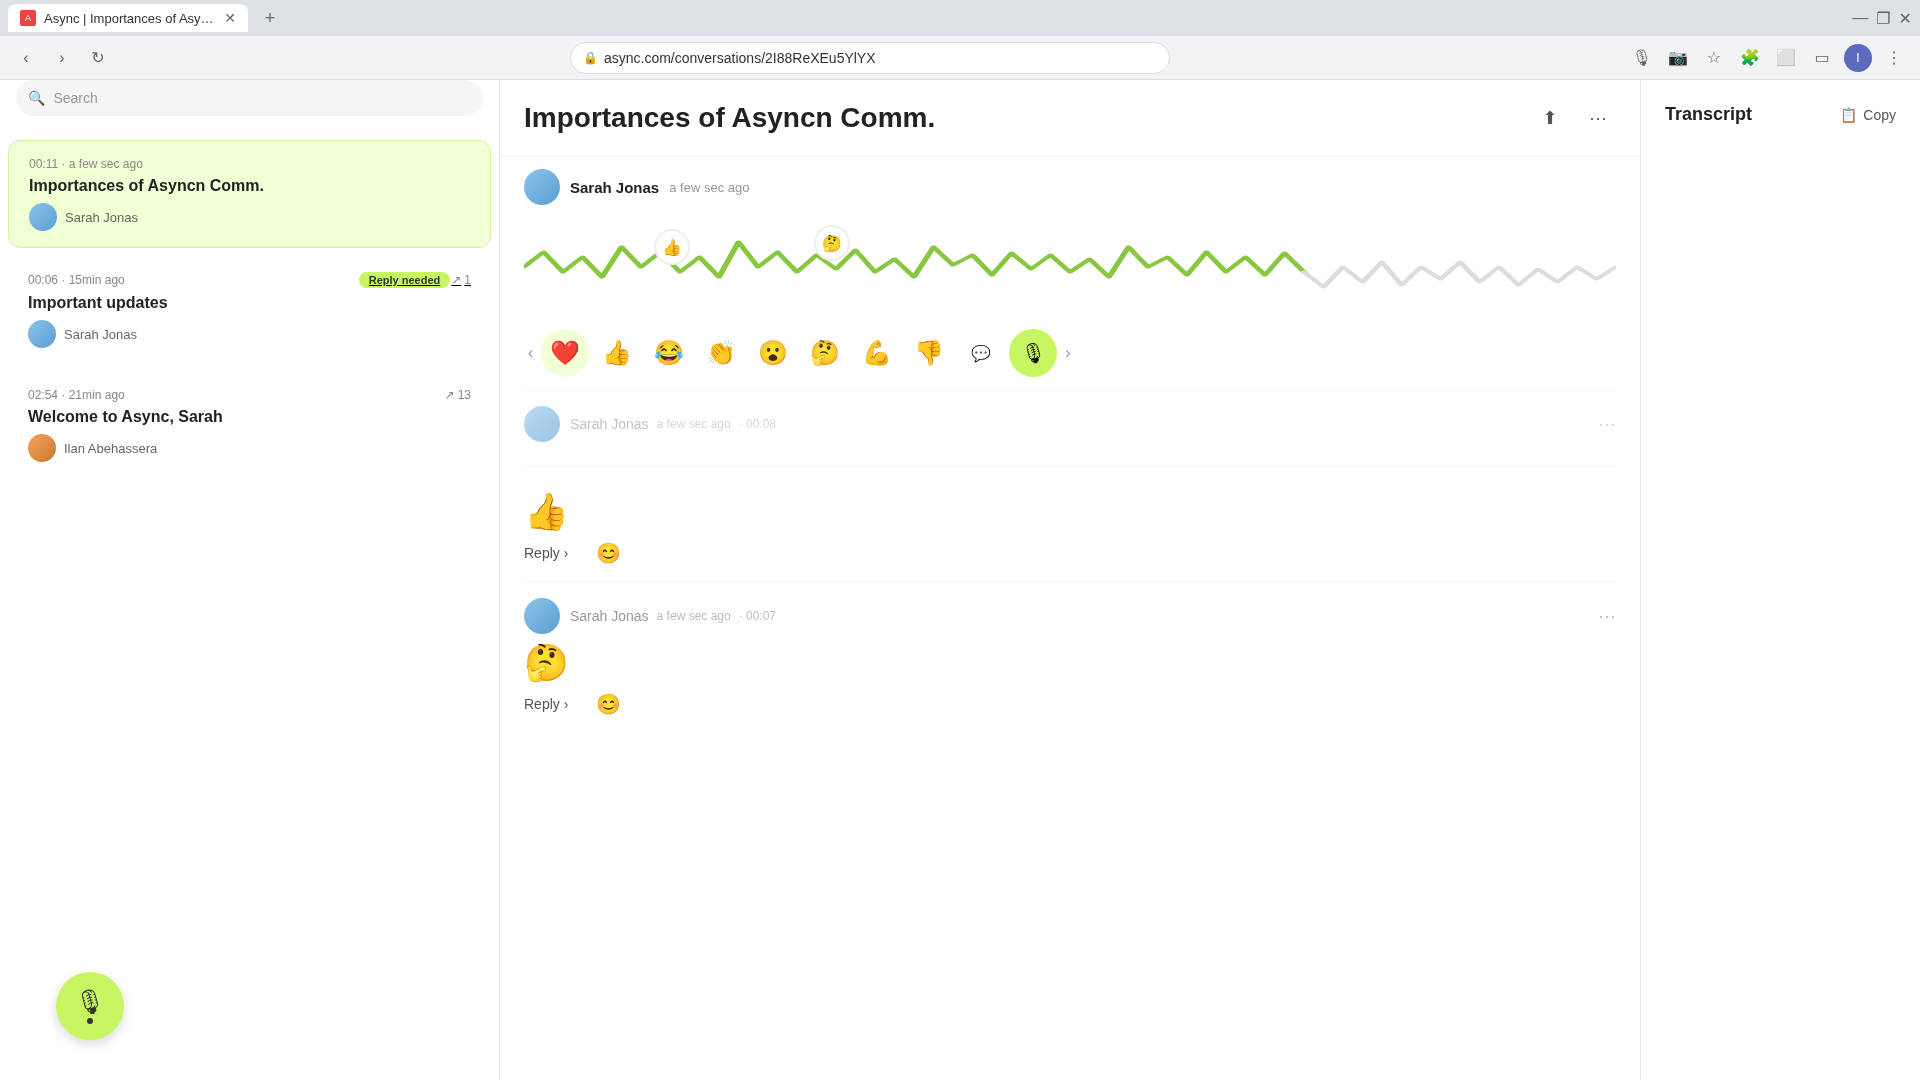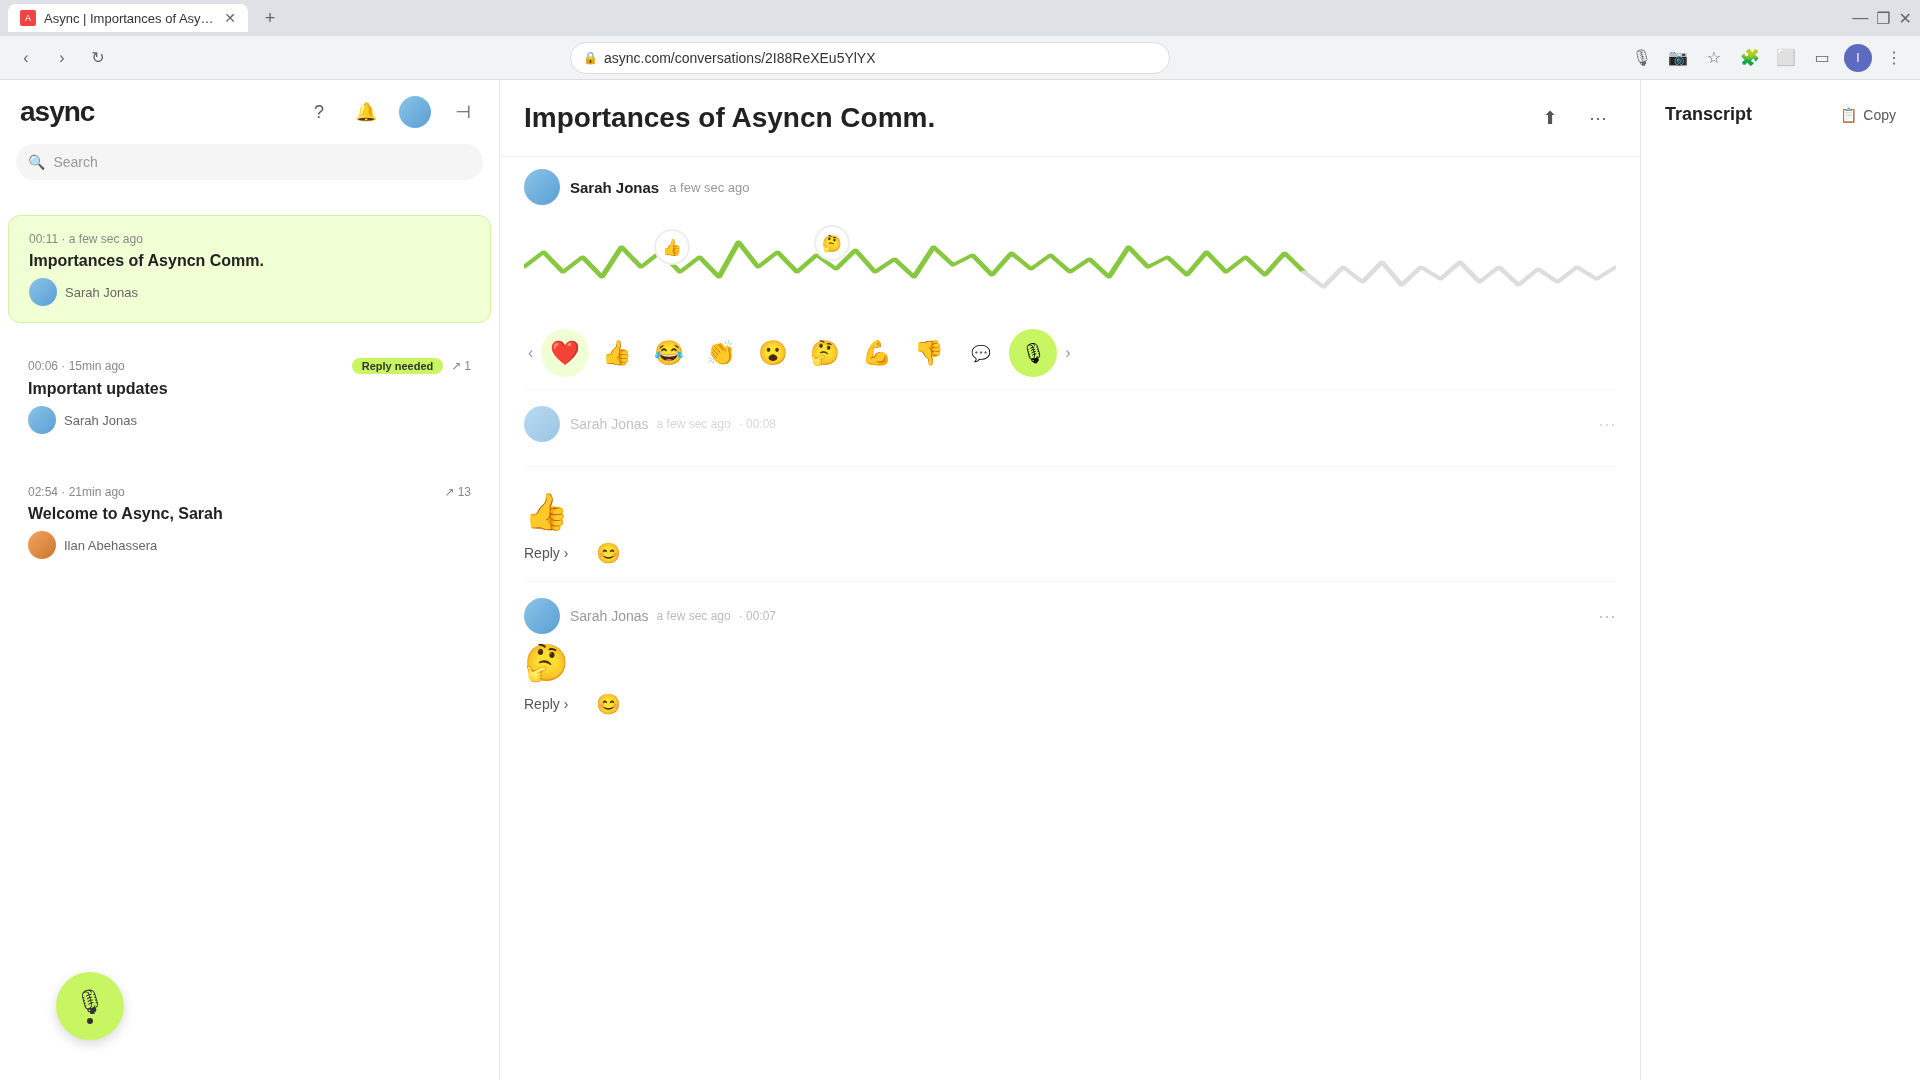--- a/index.html
+++ b/index.html
@@ -27,25 +27,25 @@
     
     .sidebar { width: 500px; border-right: 1px solid #e8e8e8; display: flex; flex-direction: column; background: #fff; }
     .sidebar-header { padding: 16px 20px; display: flex; align-items: center; justify-content: space-between; }
     .logo { font-size: 28px; font-weight: 700; color: #222; letter-spacing: -1px; }
     .sidebar-icons { display: flex; gap: 16px; align-items: center; color: #555; }
     .sidebar-icon { cursor: pointer; font-size: 18px; width: 32px; height: 32px; display: flex; align-items: center; justify-content: center; border-radius: 50%; }
 
     .search-box { margin: 0 16px 16px; background: #f5f5f5; border-radius: 20px; height: 36px; display: flex; align-items: center; padding: 0 12px; gap: 8px; color: #999; font-size: 14px; }
 
     .conversation-list { flex: 1; overflow-y: auto; }
-    .conv-item { padding: 16px 20px; cursor: pointer; border-radius: 12px; margin: 19px 8px; }
+    .conv-item { padding: 16px 20px; cursor: pointer; border-radius: 12px; margin: 8px 8px; }
     .conv-item.active { background: #f0ffd4; border: 1px solid #d4f0a0; }
     .conv-meta { display: flex; align-items: center; justify-content: space-between; margin-bottom: 6px; }
     .conv-time { font-size: 12px; color: #888; }
-    .conv-badges { display: flex; align-items: center; gap: 8px; }
+    .conv-badges { display: flex; align-items: center; gap: 1px; text-decoration: underline; }
     .badge-reply-needed { background: #c8f562; color: #333; font-size: 11px; font-weight: 600; padding: 2px 10px; border-radius: 12px; }
     .badge-count { display: flex; align-items: center; gap: 3px; color: #888; font-size: 12px; }
     .conv-title { font-size: 16px; font-weight: 600; color: #222; margin-bottom: 8px; }
     .conv-author { display: flex; align-items: center; gap: 8px; }
     .avatar { width: 28px; height: 28px; border-radius: 50%; background: #c8a882; display: flex; align-items: center; justify-content: center; font-size: 11px; color: white; font-weight: 600; flex-shrink: 0; overflow: hidden; }
     .author-name { font-size: 13px; color: #666; }
 
     
     .record-btn { position: absolute; left: 56px; bottom: 40px; width: 68px; height: 68px; background: #c8f562; border-radius: 50%; display: flex; flex-direction: column; align-items: center; justify-content: center; cursor: pointer; box-shadow: 0 4px 12px rgba(0,0,0,0.15); }
     .record-btn .mic-icon { font-size: 24px; color: #333; }
@@ -145,31 +145,20 @@
     <div class="toolbar-icon">⬜</div>
     <div class="toolbar-icon">▭</div>
     <div class="profile-icon">I</div>
     <div class="toolbar-icon">⋮</div>
   </div>
 </div>
 
 <div class="app">
 
   <div class="sidebar">
-    <div class="sidebar-header">
-      <div class="logo">async</div>
-      <div class="sidebar-icons">
-        <div class="sidebar-icon">?</div>
-        <div class="sidebar-icon">🔔</div>
-        <div class="sidebar-icon">
-          <div class="avatar avatar-sj" style="width:32px;height:32px;"></div>
-        </div>
-        <div class="sidebar-icon">⊣</div>
-      </div>
-    </div>
 
     <div class="search-box">
       <span>🔍</span>
       <span>Search</span>
     </div>
 
     <div class="conversation-list">
 
       <div class="conv-item active">
         <div class="conv-meta">

